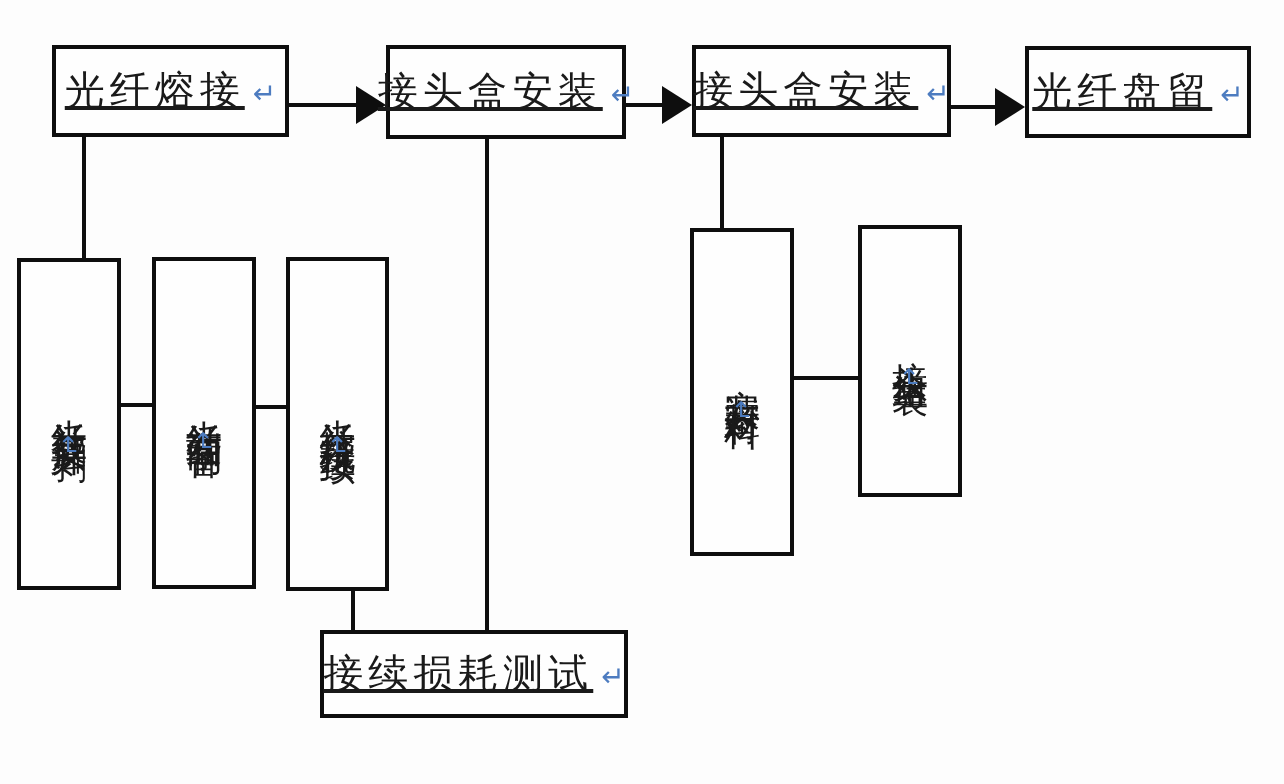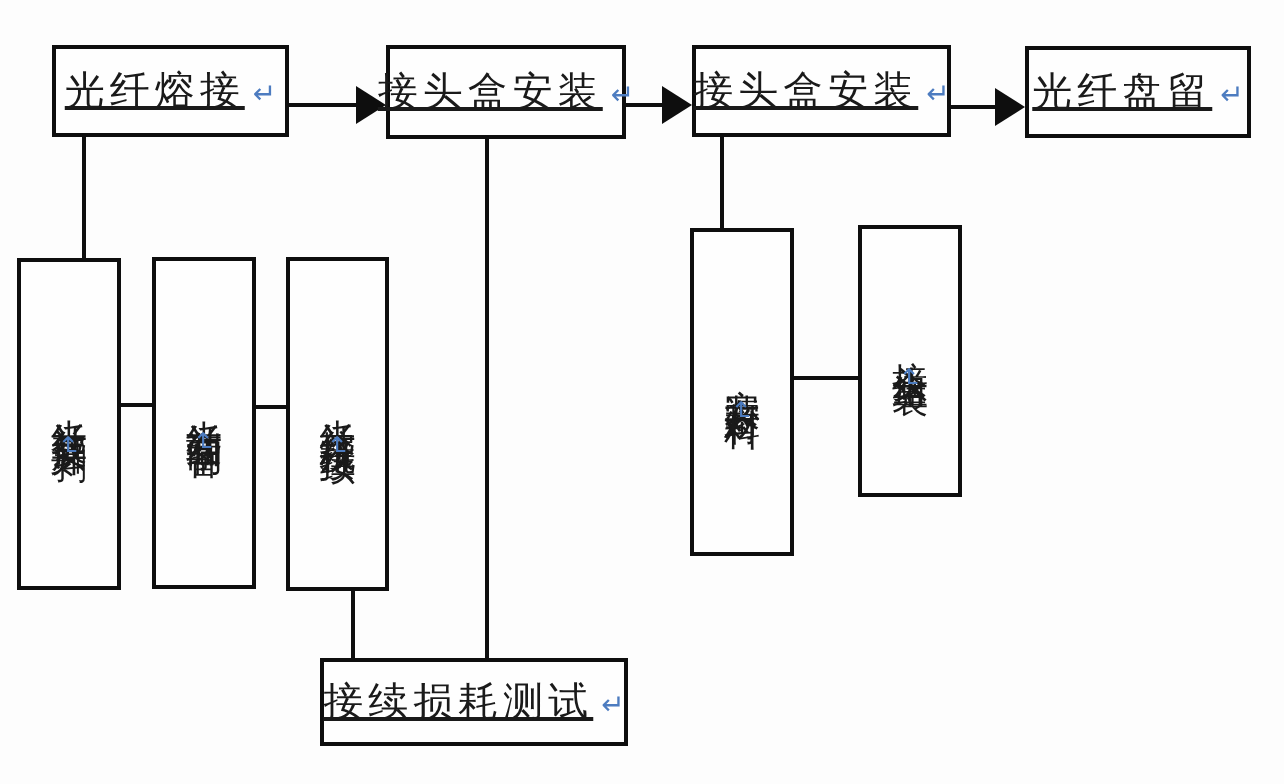--- a/index.html
+++ b/index.html
@@ -56,21 +56,21 @@
   
   .n-splice          {left:52px;  top:45px;  width:237px; height:92px;}
   .n-coil            {left:386px; top:45px;  width:240px; height:94px;}
   .n-closure-install {left:692px; top:45px;  width:259px; height:92px;}
   .n-seal-check      {left:1025px;top:46px;  width:226px; height:92px;}
   .n-strip           {left:17px;  top:258px; width:104px; height:332px;}
   .n-endface         {left:152px; top:257px; width:104px; height:332px;}
   .n-machine-splice  {left:286px; top:257px; width:103px; height:334px;}
   .n-seal-material   {left:690px; top:228px; width:104px; height:328px;}
   .n-closure-assembly{left:858px; top:225px; width:104px; height:272px;}
-  .n-loss-test       {left:320px; top:658px; width:308px; height:88px;}
+  .n-loss-test       {left:320px; top:630px; width:308px; height:88px;}
 
   
   .line{position:absolute;background:#0e0e0e;}
   .l-a-down  {left:82px;  top:136px; width:4px;  height:122px;}
   .l-b-down  {left:485px; top:138px; width:4px;  height:520px;}
   .l-c-down  {left:720px; top:136px; width:4px;  height:92px;}
   .l-v3-down {left:351px; top:590px; width:4px;  height:68px;}
   .l-v1-v2   {left:120px; top:403px; width:33px; height:4px;}
   .l-v2-v3   {left:254px; top:405px; width:33px; height:4px;}
   .l-v4-v5   {left:793px; top:376px; width:66px; height:4px;}

